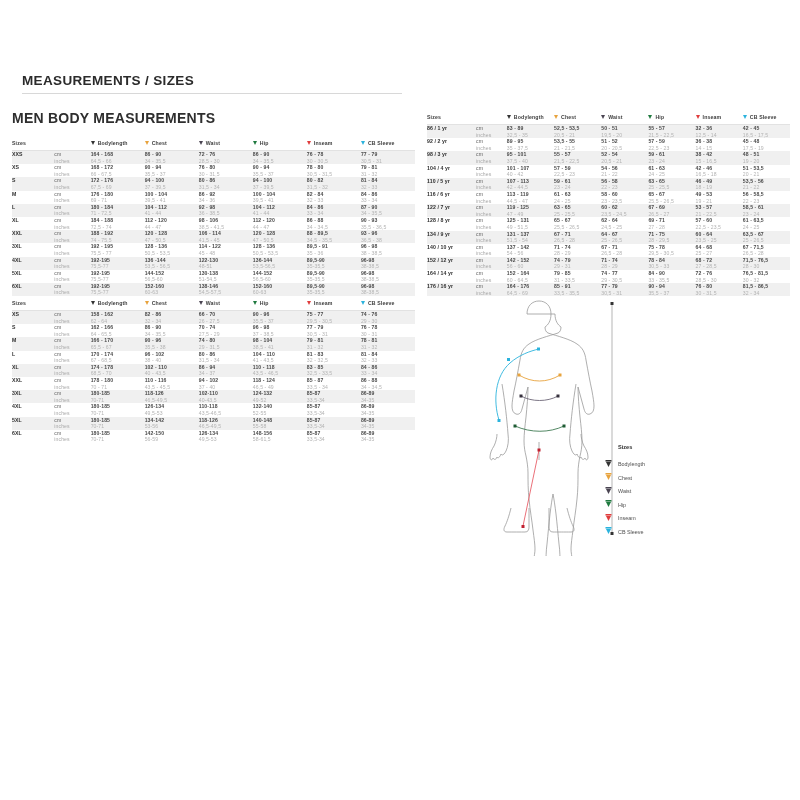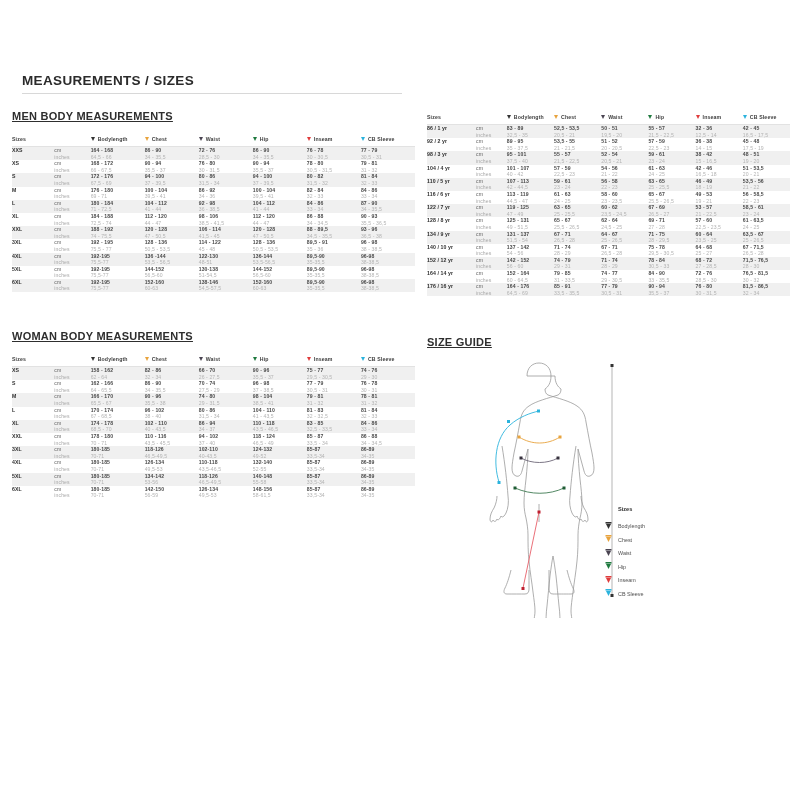--- a/index.html
+++ b/index.html
@@ -40,27 +40,26 @@
   }
   
   .columns {
     display: flex;
     gap: 0px;
   }
   .col-left { width: 415px; padding-left: 2px; box-sizing: border-box; }
   .col-right { width: 375px; padding-left: 12px; box-sizing: border-box; }
 
   .section-title {
-    font-size: 11px;
+    font-size: 14px;
     font-weight: bold;
     letter-spacing: 0.25px;
     color: #2e2e2e;
     margin: 0 0 10px 0;
     text-transform: uppercase;
-    text-decoration: underline;
   }
   .section-title.spaced { margin-top: 38px; }
 
   
   table.meas {
     border-collapse: collapse;
     width: 100%;
     table-layout: fixed;
   }
   table.meas thead th {
@@ -515,21 +514,20 @@
                 <span class="v-in">35-35,5</span>
               </td>
               <td class="cellpad">
                 <span class="v-cm">96-98</span>
                 <span class="v-in">38-38,5</span>
               </td>
             </tr>
           </tbody>
       </table>
 
-      <div class="section-title spaced">WOMAN BODY MEASUREMENTS</div>
       <table class="meas woman">
         <colgroup>
           <col class="c-size">
             <col class="c-unit">
           <col class="c-data">
             <col class="c-data">
             <col class="c-data">
           <col class="c-data">
             <col class="c-data">
             <col class="c-data">
@@ -1285,21 +1283,20 @@
                 <span class="v-in">30 - 31,5</span>
               </td>
               <td class="cellpad">
                 <span class="v-cm">81,5 - 86,5</span>
                 <span class="v-in">32 - 34</span>
               </td>
             </tr>
           </tbody>
       </table>
 
-      <div class="section-title" style="margin-top:40px;">SIZE GUIDE</div>
 
       <div class="guide-wrap">
         <svg width="370" height="260" viewBox="0 0 370 260">
 
           <g fill="none" stroke="#9a9a9a" stroke-width="0.8">
             <path d="M100 18 c0-8 5-13 12-13 s12 5 12 13 c0 7-3 11-6 13 c0 3 1 5 3 6
                      c9 3 22 6 29 11 c6 4 8 9 9 16 c2 11 4 22 6 31 c1 6 2 11 2 15
                      c0 4-1 7-4 8 c-3 1-5-1-6-5 c-2-7-4-15-6-22
                      c0 9 1 20 2 30 c1 9 2 17 2 24 c0 6-1 11-2 15
                      c-1 5-2 11-2 17 c0 8 0 17-1 26 c-1 11-3 22-4 31 c-1 8-2 14-2 19

